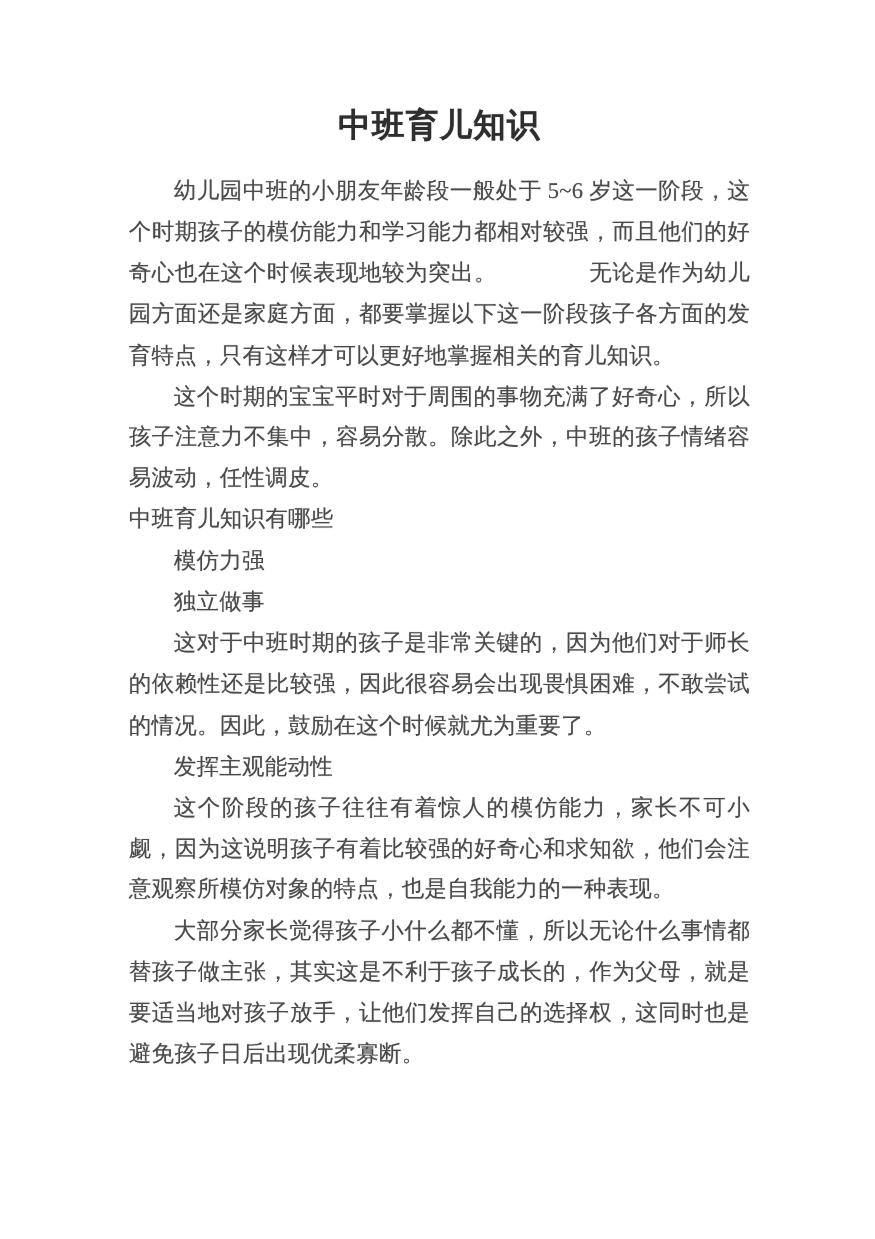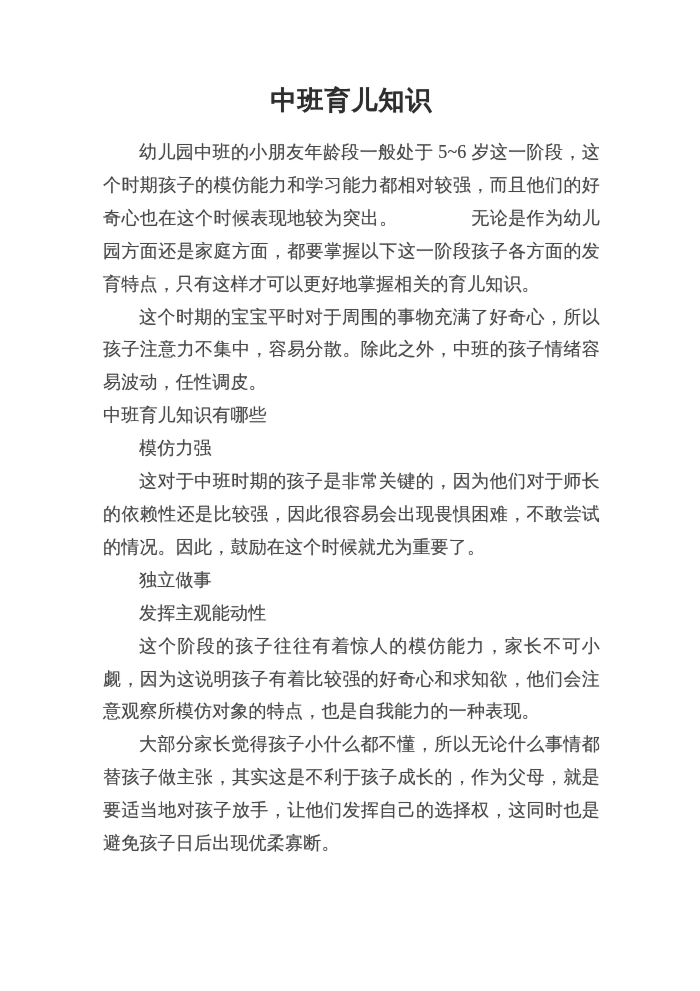--- a/index.html
+++ b/index.html
@@ -55,23 +55,23 @@
   <h1 class="doc-title">中班育儿知识</h1>
 
   <p class="doc-par indent">幼儿园中班的小朋友年龄段一般处于 5~6 岁这一阶段，这个时期孩子的模仿能力和学习能力都相对较强，而且他们的好奇心也在这个时候表现地较为突出。　　　　无论是作为幼儿园方面还是家庭方面，都要掌握以下这一阶段孩子各方面的发育特点，只有这样才可以更好地掌握相关的育儿知识。</p>
 
   <p class="doc-par indent">这个时期的宝宝平时对于周围的事物充满了好奇心，所以孩子注意力不集中，容易分散。除此之外，中班的孩子情绪容易波动，任性调皮。</p>
 
   <p class="doc-par no-indent">中班育儿知识有哪些</p>
 
   <p class="doc-par indent">模仿力强</p>
 
+  <p class="doc-par indent">独立做事</p>
+
   <p class="doc-par indent">这对于中班时期的孩子是非常关键的，因为他们对于师长的依赖性还是比较强，因此很容易会出现畏惧困难，不敢尝试的情况。因此，鼓励在这个时候就尤为重要了。</p>
-
-  <p class="doc-par indent">独立做事</p>
 
 
 
   <p class="doc-par indent">发挥主观能动性</p>
 
   <p class="doc-par indent">这个阶段的孩子往往有着惊人的模仿能力，家长不可小觑，因为这说明孩子有着比较强的好奇心和求知欲，他们会注意观察所模仿对象的特点，也是自我能力的一种表现。</p>
 
   <p class="doc-par indent">大部分家长觉得孩子小什么都不懂，所以无论什么事情都替孩子做主张，其实这是不利于孩子成长的，作为父母，就是要适当地对孩子放手，让他们发挥自己的选择权，这同时也是避免孩子日后出现优柔寡断。</p>
 </div>
 

